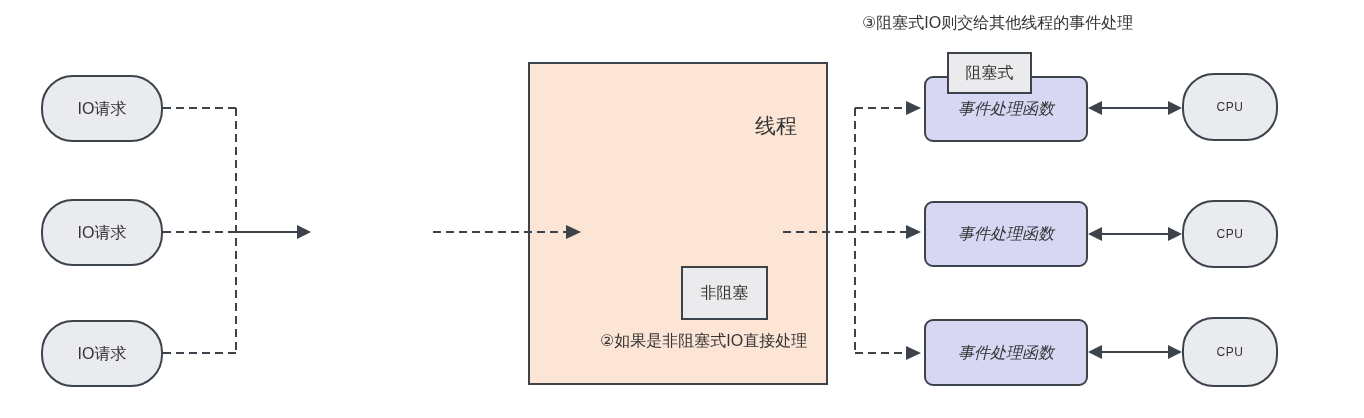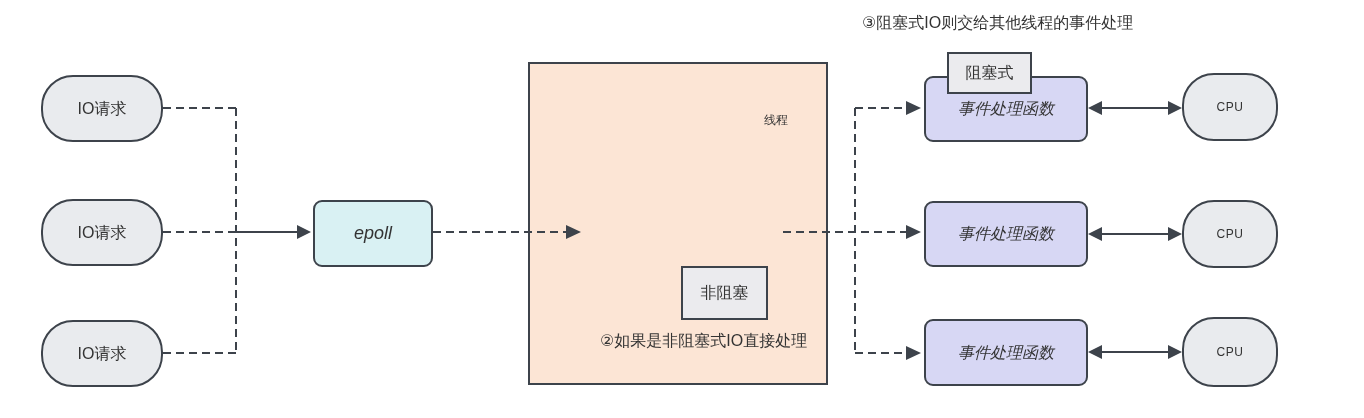--- a/index.html
+++ b/index.html
@@ -52,21 +52,21 @@
     display:flex;align-items:center;justify-content:center;
     font-size:16px;
   }
   .annotation{
     position:absolute;
     font-size:16px;color:var(--text);
     white-space:nowrap;
   }
   #thread-label{
     position:absolute;left:741px;top:112px;width:70px;
-    text-align:center;font-size:12px;color:var(--text);
+    text-align:center;font-size:21px;color:var(--text);
   }
   #connectors{
     position:absolute;left:0;top:0;
     pointer-events:none;
   }
   #connectors path,#connectors line{
     stroke:var(--stroke);stroke-width:2;fill:none;
   }
   #connectors .dashed{stroke-dasharray:8 5;}
   #connectors polygon{fill:var(--stroke);stroke:none;}
@@ -108,21 +108,20 @@
     <polygon points="1168,227 1182,234 1168,241"></polygon>
     <path d="M1102 352 H1168"></path>
     <polygon points="1102,345 1088,352 1102,359"></polygon>
     <polygon points="1168,345 1182,352 1168,359"></polygon>
   </svg>
 
   <div class="box gray" style="left:41px;top:75px;width:122px;height:67px">IO请求</div>
   <div class="box gray" style="left:41px;top:199px;width:122px;height:67px">IO请求</div>
   <div class="box gray" style="left:41px;top:320px;width:122px;height:67px">IO请求</div>
 
-  <div class="box cyan rounded" style="left:313px;top:200px;width:120px;height:67px">epoll</div>
 
 
   <div class="box tag" style="left:681px;top:266px;width:87px;height:54px">非阻塞</div>
 
   <div class="box purple rounded" style="left:924px;top:76px;width:164px;height:66px">事件处理函数</div>
   <div class="box purple rounded" style="left:924px;top:201px;width:164px;height:66px">事件处理函数</div>
   <div class="box purple rounded" style="left:924px;top:319px;width:164px;height:67px">事件处理函数</div>
 
   <div class="box tag" style="left:947px;top:52px;width:85px;height:42px">阻塞式</div>
 

